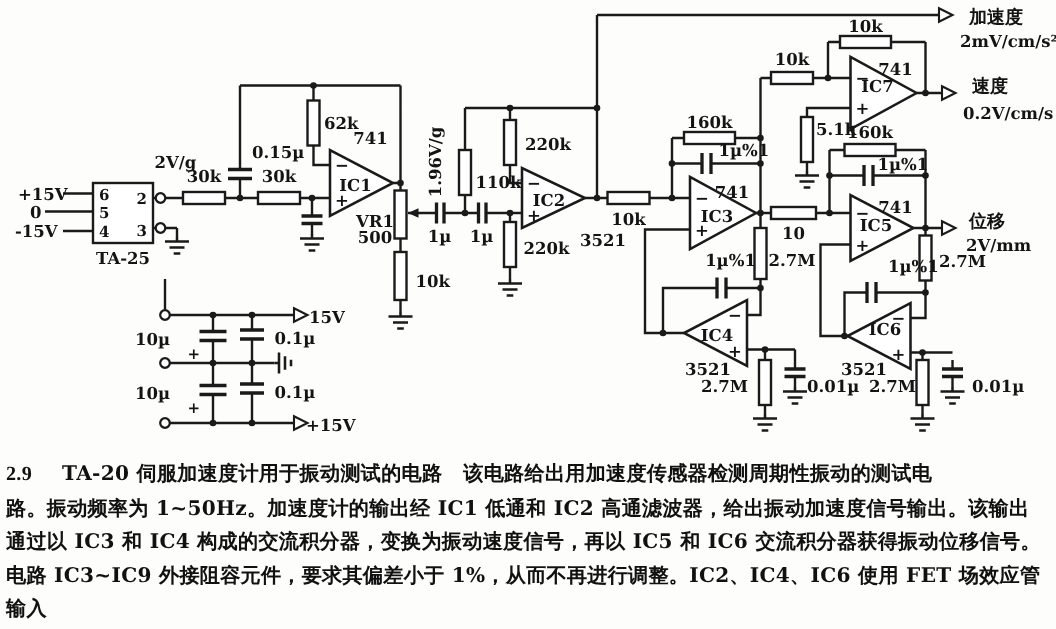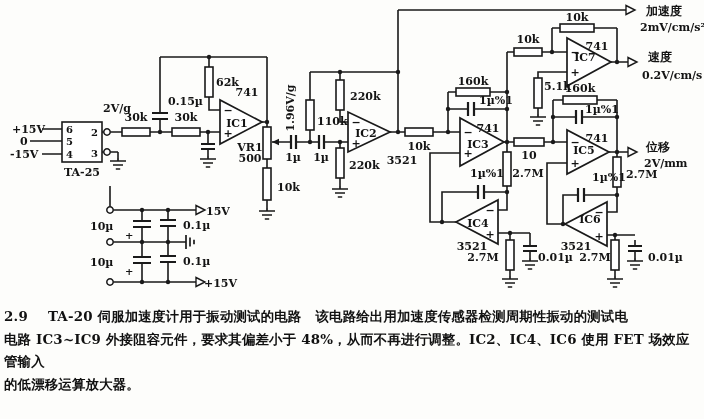--- a/index.html
+++ b/index.html
@@ -10,21 +10,21 @@
   .cw{stroke:#1a1a1a;stroke-width:2.2;fill:none;}
   .box{fill:#fff;stroke:#1a1a1a;stroke-width:1.6;}
   .tri{fill:#fff;stroke:#1a1a1a;stroke-width:1.7;}
   .lbl{font:bold 11px "DejaVu Serif", serif;fill:#141414;}
   .sm{font:bold 10px "DejaVu Serif", serif;fill:#141414;}
   .pin{font:bold 10px "DejaVu Serif", serif;fill:#141414;}
   .sign{font:bold 11px "DejaVu Sans", sans-serif;fill:#141414;text-anchor:middle;}
   .cjk{font:bold 12px "DejaVu Sans", sans-serif;fill:#141414;}
   .cap{padding:5px 5px 0 4px;font-weight:bold;font-size:13.4px;line-height:22.6px;letter-spacing:0.2px;}
   .cap p{margin:0;}
-  .cap-no{margin-right:20px;}
+  .cap-no{margin-right:20px;font-family:Liberation Serif, serif;}
   .cap-title{margin-right:14px;}
 </style>
 </head>
 <body>
 
 <svg width="704" height="300" viewBox="0 0 704 300">
   <defs>
     <path id="gnd" d="M0,0 V3 M-8,3 H8 M-5,7 H5 M-2.2,11 H2.2" stroke="#1a1a1a" stroke-width="1.7" fill="none"></path>
     <path id="gndside" d="M0,0 H3 M3,-7 V7 M7,-4.5 V4.5 M11,-2.2 V2.2" stroke="#1a1a1a" stroke-width="1.7" fill="none"></path>
     <polygon id="arr" points="0,-4.5 9,0 0,4.5" fill="#fff" stroke="#1a1a1a" stroke-width="1.4"></polygon>
@@ -258,15 +258,17 @@
     <text class="lbl" x="640" y="31">2mV/cm/s²</text>
     <text class="cjk" x="648" y="61">速度</text>
     <text class="lbl" x="642" y="79">0.2V/cm/s</text>
     <text class="cjk" x="646" y="151">位移</text>
     <text class="lbl" x="644" y="167">2V/mm</text>
   </g>
 </svg>
 
 <div class="cap">
   <p><span class="cap-no">2.9</span><span class="cap-title">TA-20 伺服加速度计用于振动测试的电路</span><span>该电路给出用加速度传感器检测周期性振动的测试电</span></p>
-  <p>电路 IC3~IC9 外接阻容元件，要求其偏差小于 48%，从而不再进行调整。IC2、IC4、IC6 使用 FET 场效应管输入</p>
+  <p>路。振动频率为 1~50Hz。加速度计的输出经 IC1 低通和 IC2 高通滤波器，给出振动加速度信号输出。该输出</p>
+  <p>通过以 IC3 和 IC4 构成的交流积分器，变换为振动速度信号，再以 IC5 和 IC6 交流积分器获得振动位移信号。</p>
+  <p>电路 IC3~IC9 外接阻容元件，要求其偏差小于 1%，从而不再进行调整。IC2、IC4、IC6 使用 FET 场效应管输入</p>
   <p>的低漂移运算放大器。</p>
 </div>
 
 </body></html>

